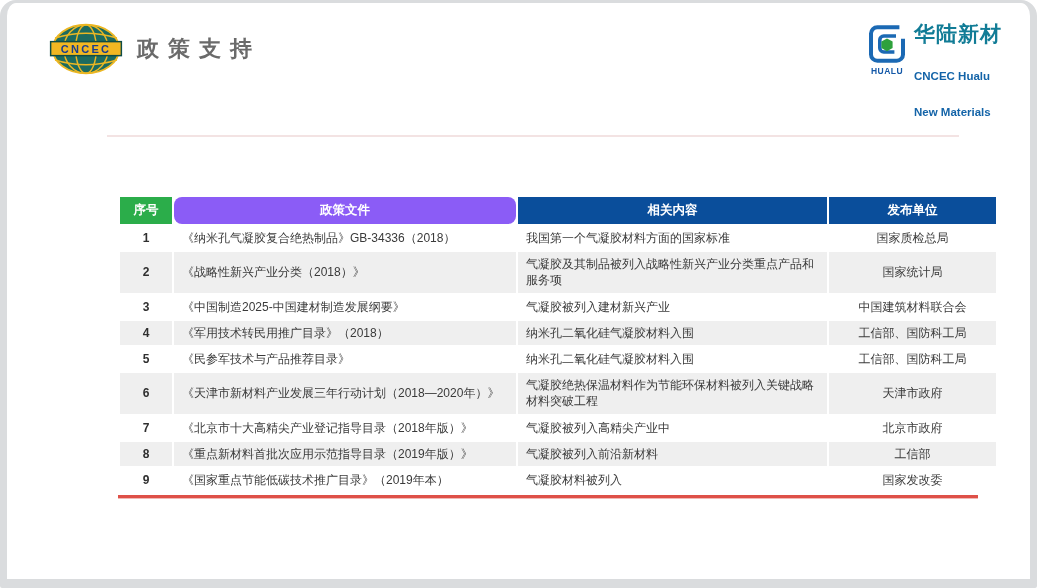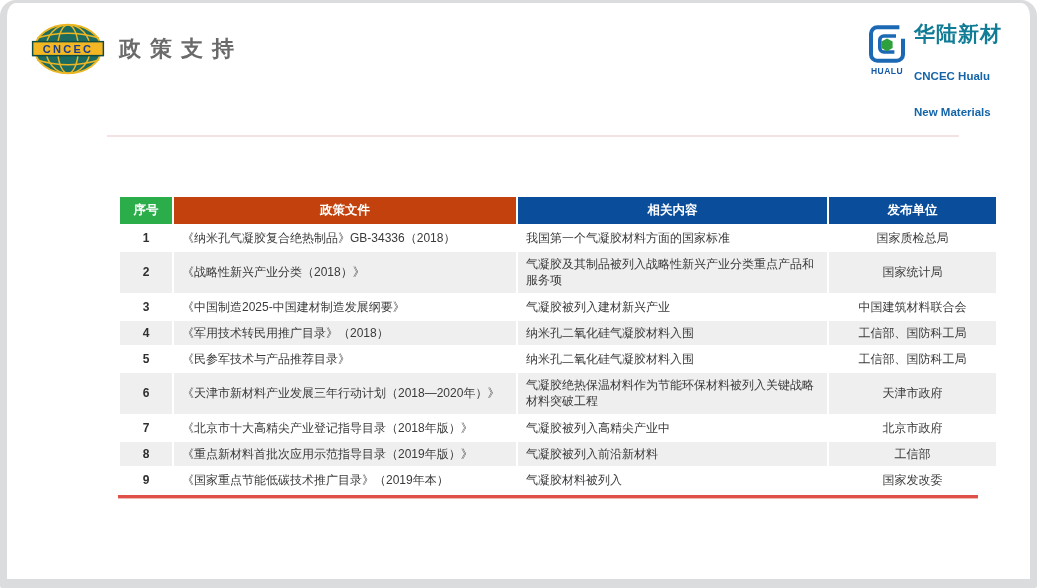--- a/index.html
+++ b/index.html
@@ -10,21 +10,21 @@
   }
   .slide{
     position:absolute;left:0;top:0;right:0;bottom:0;
     background:#ffffff;
     border-style:solid;border-color:#dadcde;
     border-width:3px 7px 9px 7px;
     border-radius:16px 16px 2px 2px;
     box-sizing:border-box;
   }
   
-  .top-bar{position:absolute;left:24px;top:18px;display:flex;align-items:center;}
+  .top-bar{position:absolute;left:42px;top:18px;display:flex;align-items:center;}
   .cncec-logo{width:74px;height:56px;display:block;}
   .section-title{
     margin-left:14px;font-size:22px;font-weight:bold;color:#6a6a6a;
     letter-spacing:9px;font-family:"DejaVu Serif","Liberation Serif",serif;
   }
   .brand{position:absolute;right:28px;top:20px;display:flex;align-items:flex-start;}
   .brand-icon-wrap{display:flex;flex-direction:column;align-items:center;margin-right:7px;}
   .hualu-icon{width:40px;height:42px;display:block;}
   .hualu-word{font-size:8.5px;font-weight:bold;color:#1559a8;letter-spacing:.5px;margin-top:1px;}
   .brand-text{display:flex;flex-direction:column;line-height:1.08;gap:24px;}
@@ -43,21 +43,21 @@
   .table-wrap{position:absolute;left:111px;top:153px;width:860px;margin-top:39px;}
   table.policy{
     border-collapse:separate;border-spacing:2px 2px;width:100%;
     font-size:12px;color:#3a3a3a;table-layout:fixed;
   }
   table.policy th{
     color:#ffffff;font-size:12.5px;font-weight:bold;
     padding:5px 4px;text-align:center;
   }
   th.h-no{width:44px;background:#2bad4a;}
-  th.h-doc{width:334px;background:#c2410c;}
+  th.h-doc{width:334px;background:#8b5cf6;border-radius:8px;}
   th.h-content{width:301px;background:#0a4e9b;}
   th.h-unit{width:159px;background:#0a4e9b;}
   table.policy td{padding:4px 8px;line-height:1.35;vertical-align:middle;background:#ffffff;}
   table.policy tbody tr:nth-child(even) td{background:#efefef;}
   td.c-no{text-align:center;font-weight:bold;color:#2f2f2f;}
   td.c-doc{text-align:left;}
   td.c-content{text-align:left;}
   td.c-unit{text-align:center;}
   .red-line{height:3px;background:#de5048;border-bottom:1px solid #f2b8b4;margin-top:1px;}
 </style>

